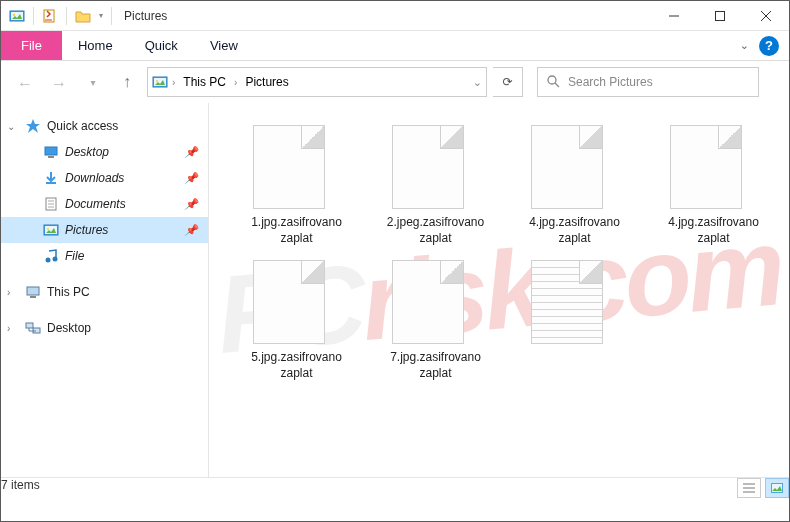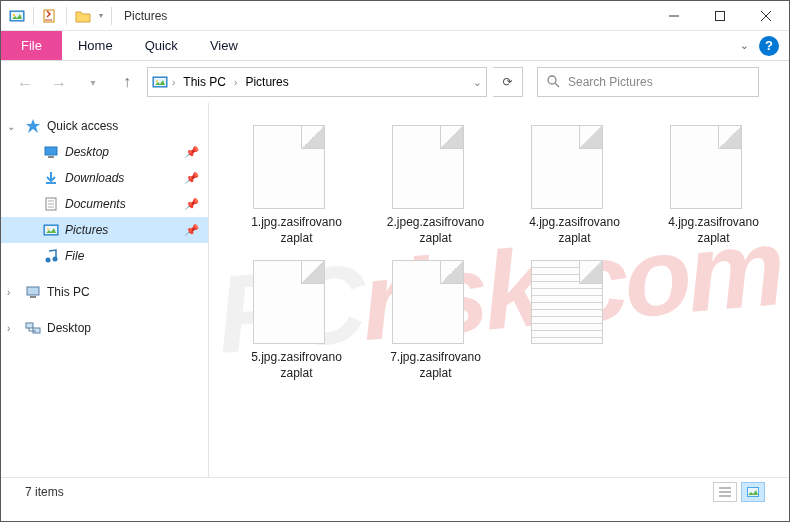--- a/index.html
+++ b/index.html
@@ -40,21 +40,21 @@
 .side-caret { width: 12px; color: #777; font-size: 10px; }
 .side-ico { width: 16px; height: 16px; display: flex; align-items: center; justify-content: center; }
 
 .content { flex: 1; padding: 18px 12px; display: flex; flex-wrap: wrap; align-content: flex-start; gap: 6px 4px; position: relative; }
 .file-item { width: 135px; display: flex; flex-direction: column; align-items: center; text-align: center; padding: 4px; }
 .file-thumb { width: 72px; height: 84px; background: #fdfdfd; border: 1px solid #d0d0d0; position: relative; margin-bottom: 6px; }
 .file-thumb::before { content: ""; position: absolute; top: 0; right: 0; width: 22px; height: 22px; background: linear-gradient(135deg, #fdfdfd 50%, #d8d8d8 50%); border-left: 1px solid #d0d0d0; border-bottom: 1px solid #d0d0d0; }
 .file-thumb.txt { background: repeating-linear-gradient(to bottom, #fdfdfd 0, #fdfdfd 6px, #d5d5d5 6px, #d5d5d5 7px); }
 .file-name { font-size: 12px; color: #222; line-height: 1.3; word-break: break-word; max-width: 128px; margin-left: 16px; }
 
-.statusbar { height: 28px; border-top: 1px solid #e5e5e5; display: flex; align-items: center; padding: 0 24px; color: #333; }
+.statusbar { height: 28px; border-top: 1px solid #e5e5e5; display: flex; padding: 0 0; color: #333; }
 .status-right { margin-left: auto; display: flex; gap: 4px; }
 .view-btn { width: 24px; height: 20px; border: 1px solid #ccc; display: flex; align-items: center; justify-content: center; }
 .view-btn.active { background: #cce8ff; border-color: #99c9ef; }
 
 .watermark { position: absolute; top: 50%; left: 50%; transform: translate(-50%, -50%) rotate(-5deg); font-size: 110px; font-weight: bold; font-style: italic; color: rgba(200,200,200,0.25); pointer-events: none; white-space: nowrap; letter-spacing: -4px; font-family: Arial, sans-serif; z-index: 0; }
 .watermark .wr { color: rgba(220,30,30,0.18); }
 </style>
 </head>
 <body>
 

